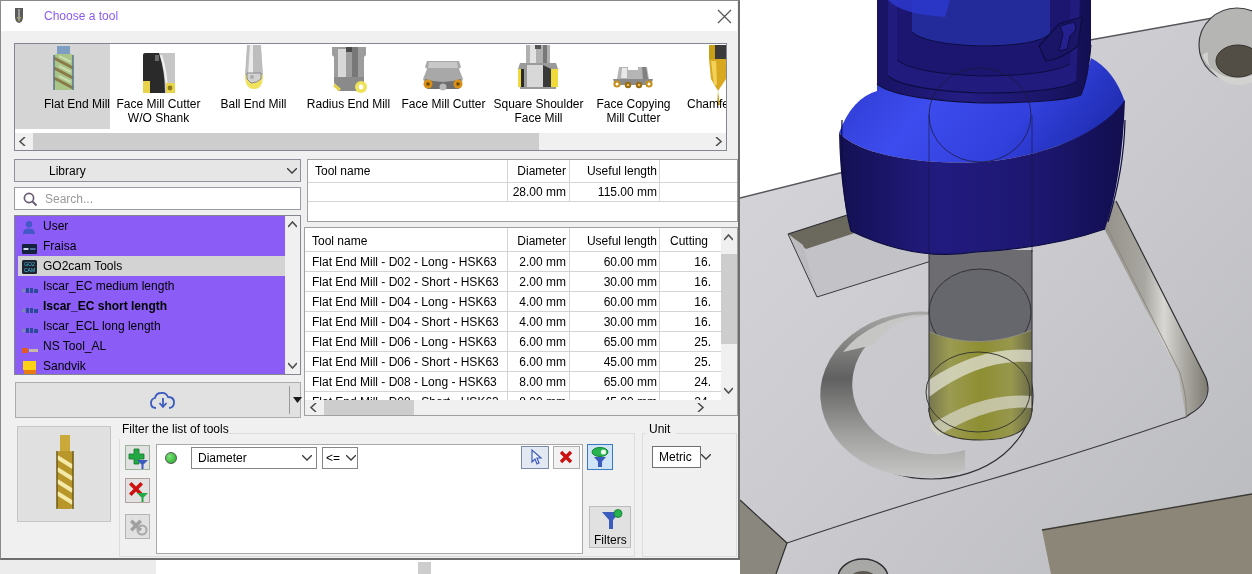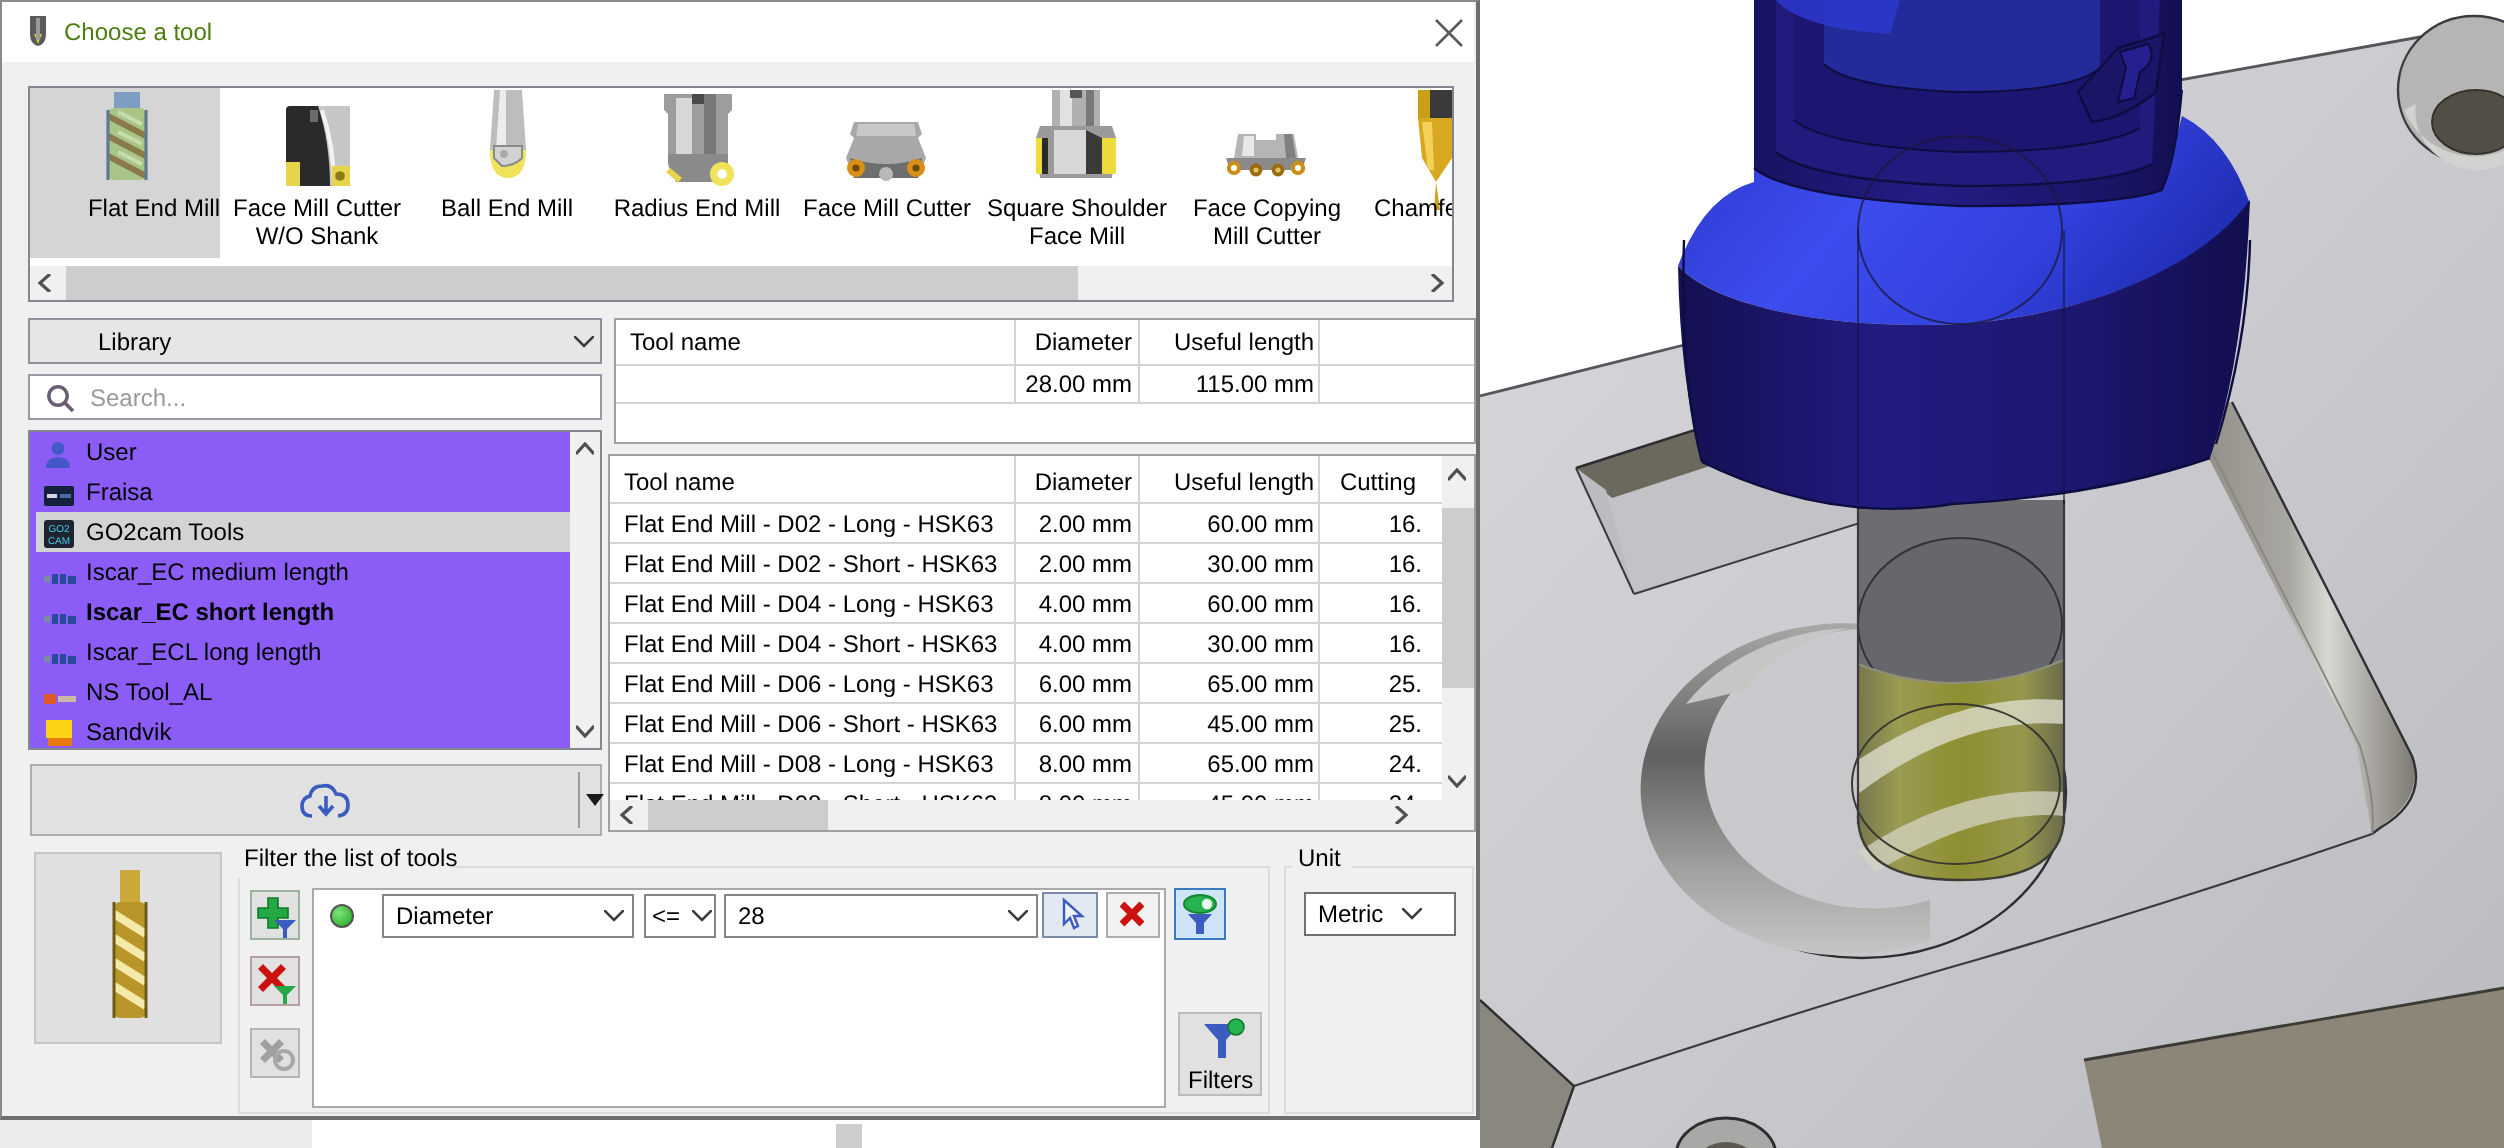--- a/index.html
+++ b/index.html
@@ -145,21 +145,21 @@
 <div id="dlg" class="abs" style="left:0;top:0;width:740px;height:560px;background:#f0f0f0;border-top:1px solid #8a8a8a;border-left:1px solid #8a8a8a;border-right:2px solid #6e6e6e;border-bottom:2px solid #6e6e6e;box-sizing:border-box;">
 
   <div class="abs" style="left:0;top:0;width:736px;height:30px;background:#fff;"></div>
   <div class="abs" style="left:13px;top:7px;width:10px;height:16px;">
     <svg width="10" height="16">
           <path d="M1,0 L9,0 L9,9 Q9,14 5,15 Q1,14 1,9 Z" fill="#5a5a5a"></path>
           <path d="M3,9 L7,9 L5,14 Z" fill="#d8c84a"></path>
           <rect x="4" y="1" width="2" height="11" fill="#9a9a9a"></rect>
         </svg>
   </div>
-  <div class="abs txt" style="left:31px;top:8px;color:#4d7c0f;">Choose a tool</div>
+  <div class="abs txt" style="left:43px;top:8px;color:#8b5cf6;">Choose a tool</div>
   <svg class="abs" style="left:716px;top:8px;" width="15" height="15">
         <path d="M1,1 L14,14 M14,1 L1,14" stroke="#5a5a5a" stroke-width="1.3"></path>
       </svg>
 
   <div class="abs" style="left:13px;top:42px;width:713px;height:108px;background:#fff;border:1px solid #828790;box-sizing:border-box;"></div>
 
   <div class="abs" style="left:14px;top:132px;width:711px;height:17px;background:#f0f0f0;">
     <svg class="abs" style="left:3px;top:4px;" width="9" height="9">
           <path d="M7,0 L2,4.5 L7,9" fill="none" stroke="#505050" stroke-width="1.6"></path>
         </svg>
@@ -394,26 +394,20 @@
       <svg class="abs" style="left:110px;top:7px;" width="10" height="7">
             <path d="M0,0 L5,5 L10,0" fill="none" stroke="#3c3c3c" stroke-width="1.3"></path>
           </svg>
     </div>
     <div class="combo" style="left:165px;top:2px;width:36px;height:22px;">
       <div class="txt abs" style="left:3px;top:3px;">&lt;=</div>
       <svg class="abs" style="left:23px;top:7px;" width="10" height="7">
             <path d="M0,0 L5,5 L10,0" fill="none" stroke="#3c3c3c" stroke-width="1.3"></path>
           </svg>
     </div>
-    <div class="combo" style="left:205px;top:2px;width:157px;height:22px;">
-      <div class="txt abs" style="left:6px;top:3px;">28</div>
-      <svg class="abs" style="left:141px;top:7px;" width="10" height="7">
-            <path d="M0,0 L5,5 L10,0" fill="none" stroke="#3c3c3c" stroke-width="1.3"></path>
-          </svg>
-    </div>
     <div class="abs" style="left:364px;top:1px;width:28px;height:23px;background:#e3e9f3;border:1px solid #7a8aa8;box-sizing:border-box;">
       <svg width="26" height="21">
             <path d="M10,3 L10,15 L13,12 L15,17 L17,16 L15,11 L19,11 Z" fill="#eef2fa" stroke="#3b5bbf" stroke-width="1.2"></path>
           </svg>
     </div>
     <div class="abs" style="left:396px;top:1px;width:27px;height:23px;background:#f2f2f2;border:1px solid #adadad;box-sizing:border-box;">
       <svg width="25" height="21">
             <path d="M7,5 L17,15 M17,5 L7,15" stroke="#cc1111" stroke-width="3.4"></path>
           </svg>
     </div>
@@ -428,21 +422,21 @@
   </div>
 
   <div class="abs" style="left:588px;top:505px;width:42px;height:42px;background:#e1e1e1;border:1px solid #bcbcbc;box-sizing:border-box;">
     <svg class="abs" style="left:9px;top:2px;" width="24" height="26">
           <path d="M3,3 L21,3 L14,11 L14,20 L10,20 L10,11 Z" fill="#3b5bbf"></path>
           <circle cx="19" cy="4.5" r="4" fill="#27b34f" stroke="#0f7a2d" stroke-width="0.8"></circle>
         </svg>
     <div class="txt abs" style="left:4px;top:26px;font-size:12px;">Filters</div>
   </div>
 
-  <div class="combo" style="left:651px;top:445px;width:76px;height:22px;border-color:#707070;">
+  <div class="combo" style="left:651px;top:445px;width:49px;height:22px;border-color:#707070;">
     <div class="txt abs" style="left:6px;top:3px;">Metric</div>
     <svg class="abs" style="left:48px;top:7px;" width="10" height="7">
           <path d="M0,0 L5,5 L10,0" fill="none" stroke="#3c3c3c" stroke-width="1.3"></path>
         </svg>
   </div>
 
   <div class="abs" style="left:306px;top:158px;width:431px;height:63px;background:#fff;border:1px solid #a0a0a0;box-sizing:border-box;" id="table1">
     <div class="abs" style="left:0;top:22px;width:429px;height:1px;background:#d4d4d4;"></div>
     <div class="abs" style="left:0;top:41px;width:429px;height:1px;background:#d4d4d4;"></div>
     <div class="abs" style="left:199px;top:0;width:1px;height:41px;background:#d4d4d4;"></div>

